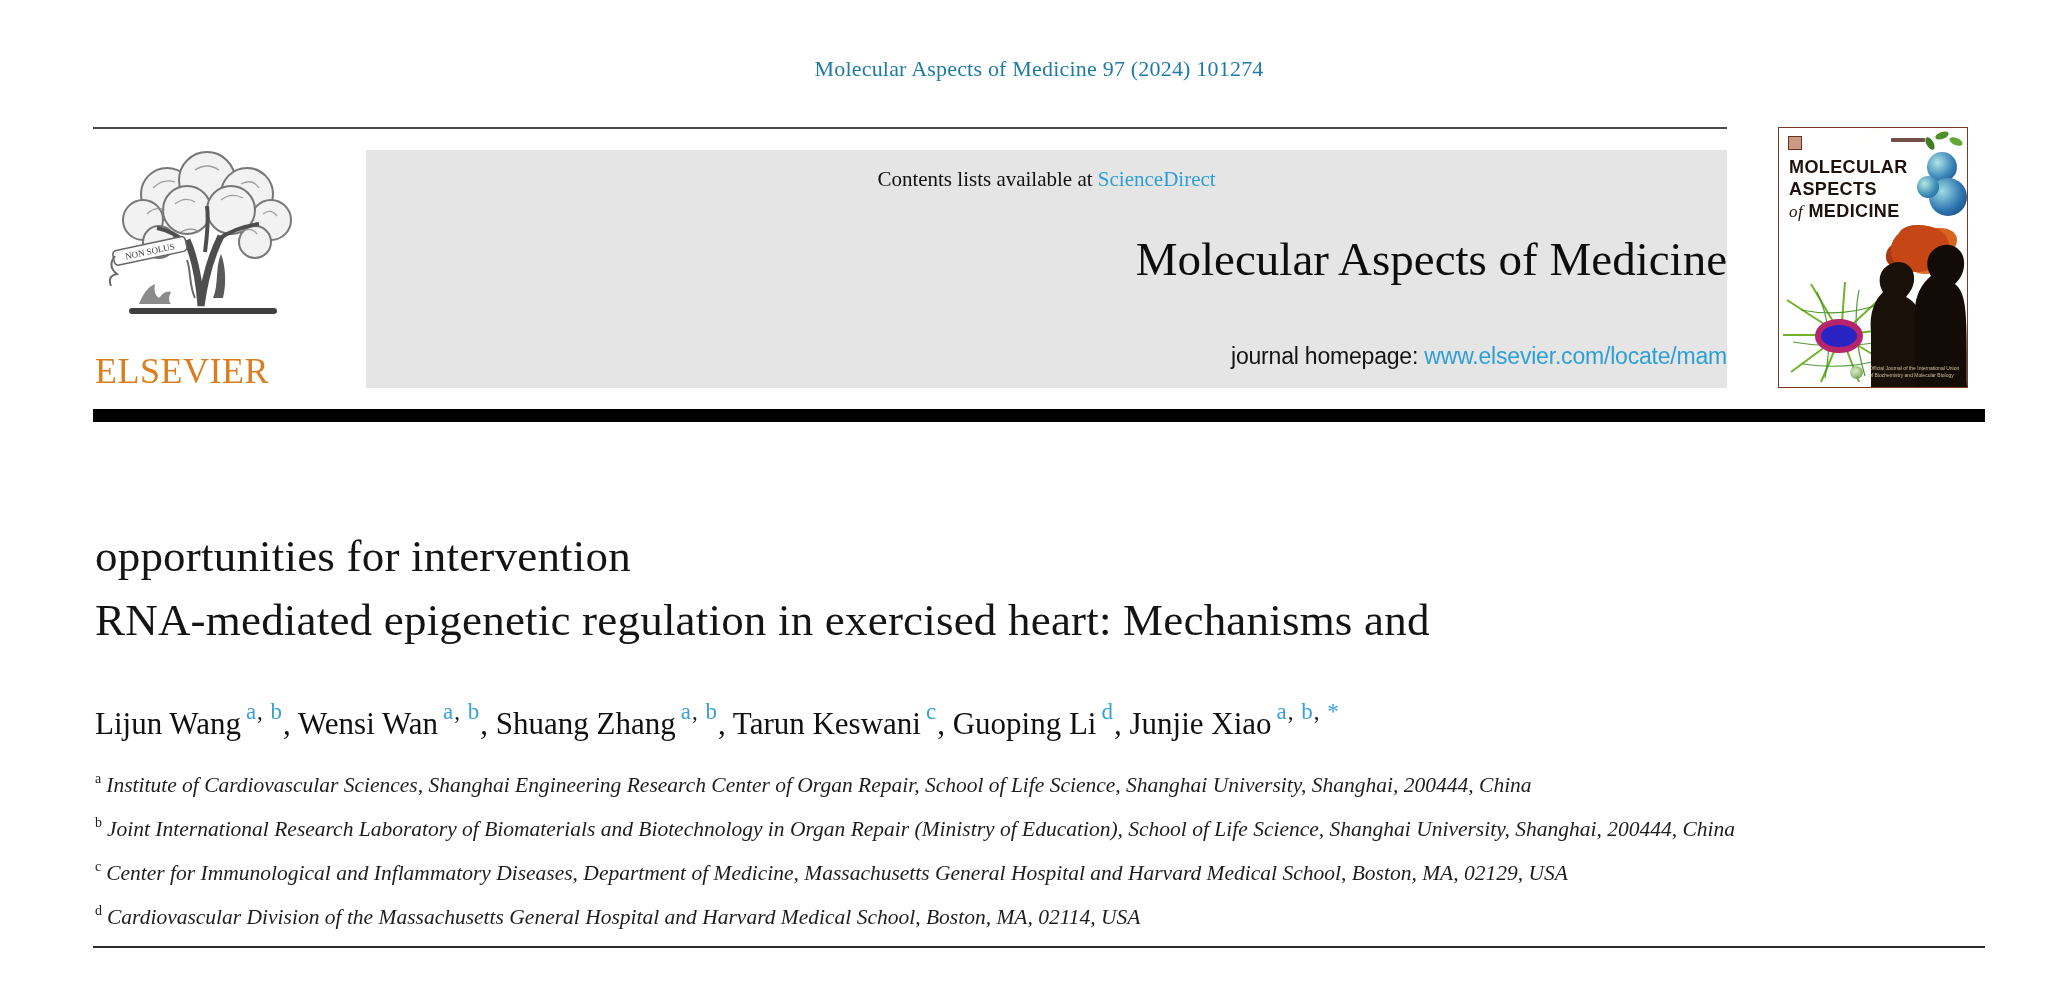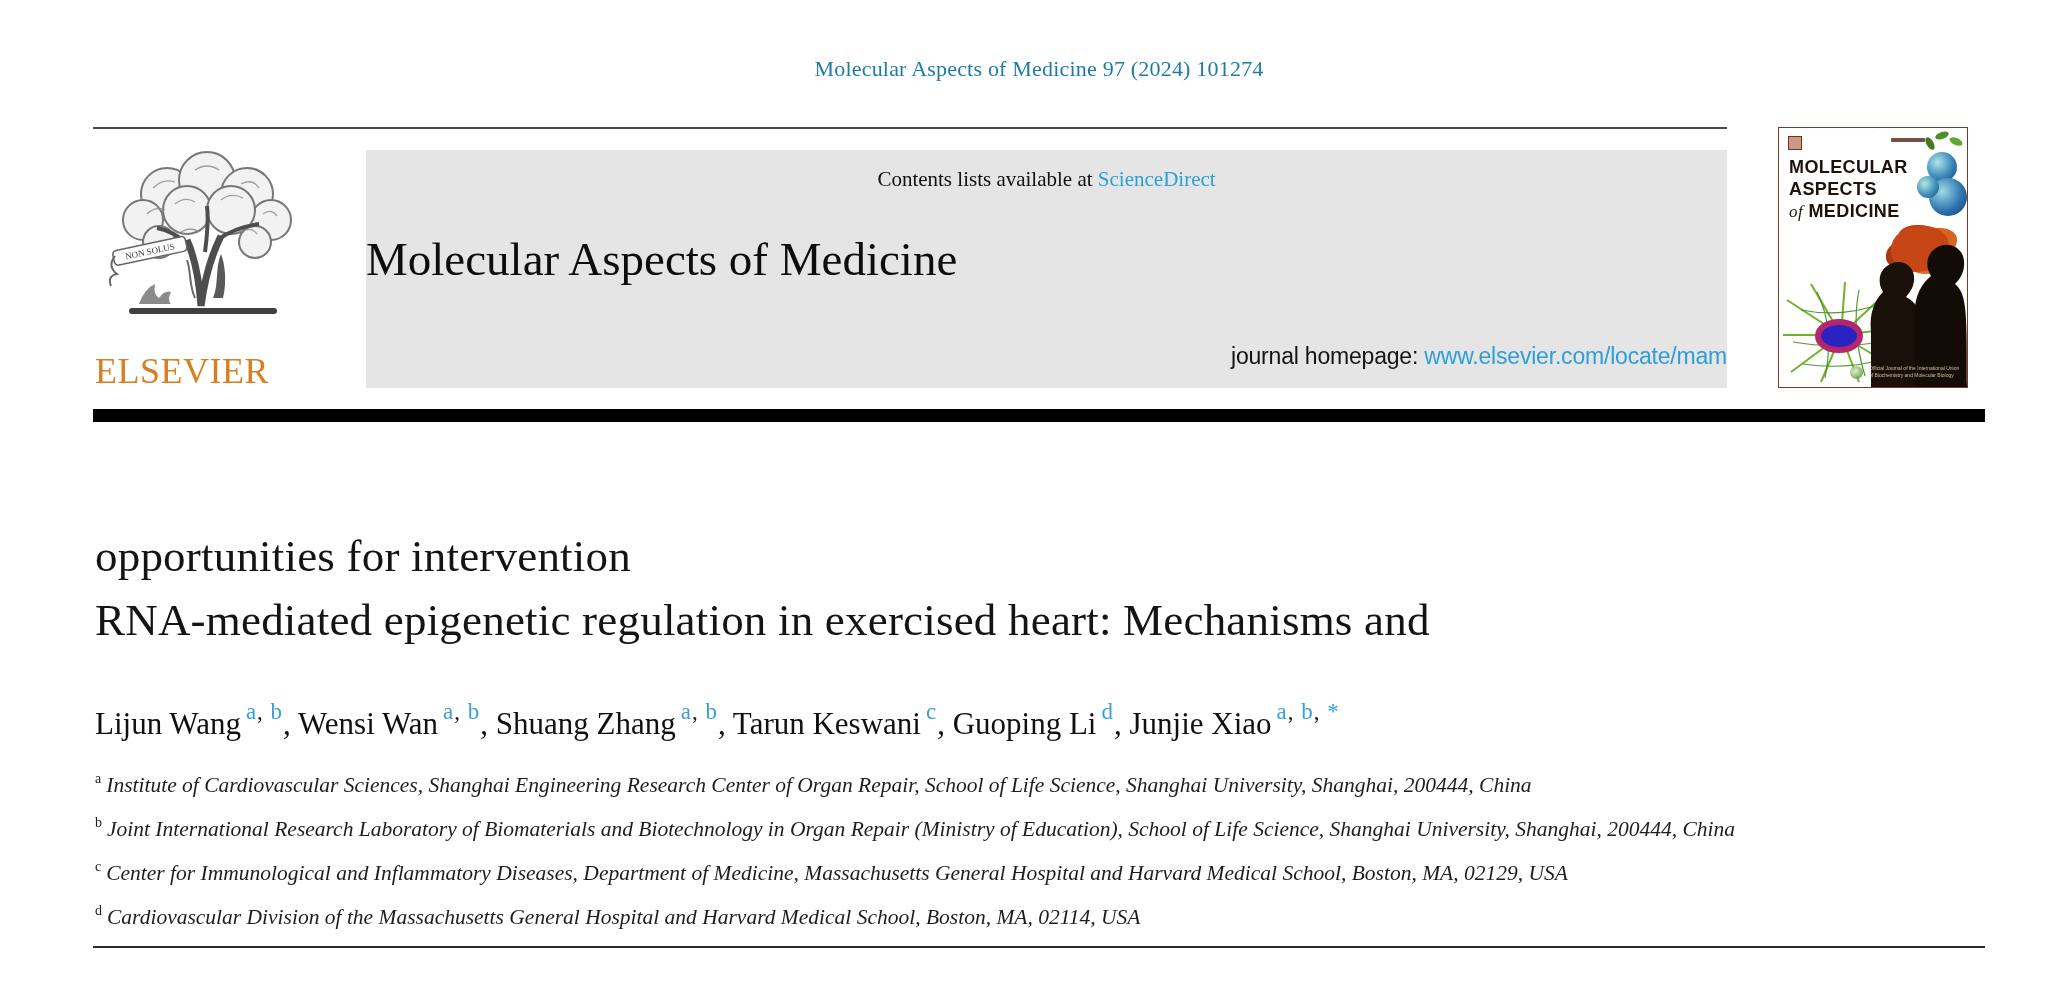--- a/index.html
+++ b/index.html
@@ -31,21 +31,21 @@
   .banner {
     position:absolute; left:366px; top:150px; width:1361px; height:238px;
     background:#e5e5e5;
   }
   .contents-line {
     position:absolute; top:17px; left:0; width:100%; text-align:center;
     font-size:21px; color:#111;
   }
   .link-blue { color:#2e9fd6; text-decoration:none; }
   .banner-title {
-    position:absolute; top:82px; left:0; width:100%; text-align:left;
+    position:absolute; top:82px; left:0; width:100%; text-align:right;
     font-size:47px; color:#0d0d0d;
   }
   .homepage-line {
     position:absolute; bottom:18px; left:0; width:100%; text-align:right;
     font-family:"Liberation Sans", sans-serif; font-size:23px; color:#141414;
     letter-spacing:-0.2px;
   }
 
   
   .cover {

